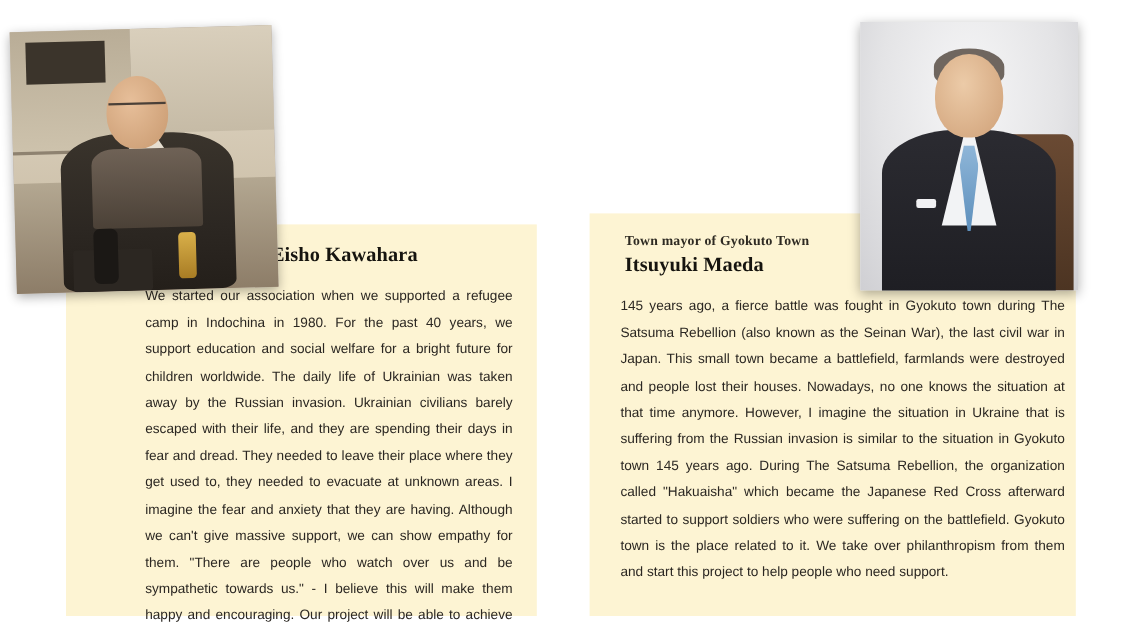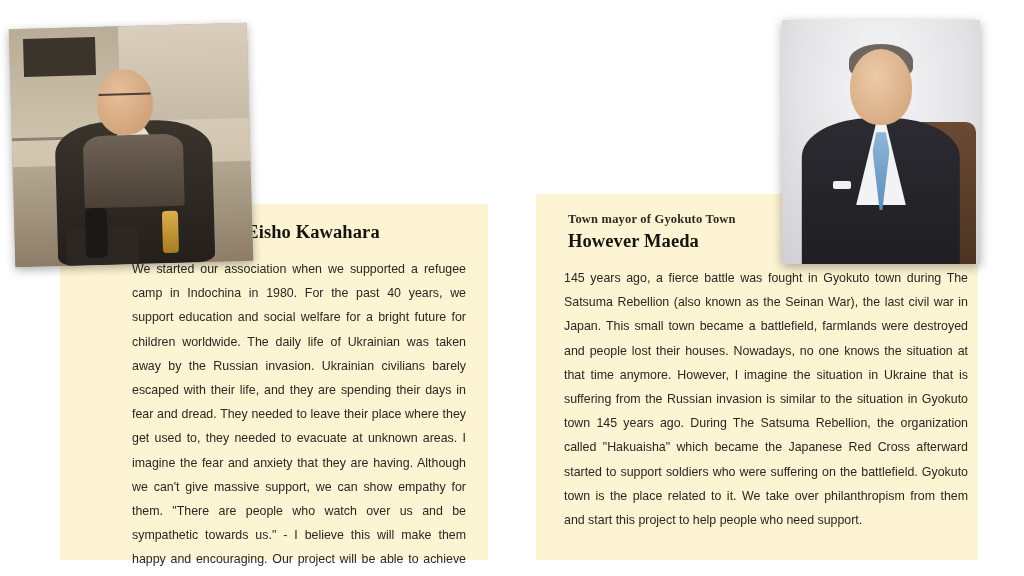--- a/index.html
+++ b/index.html
@@ -302,21 +302,21 @@
     <div class="glasses"></div>
     <div class="mic-box"></div>
     <div class="mic"></div>
     <div class="tassel"></div>
   </div>
 </div>
 
 <div class="panel" id="right-panel">
   <div class="panel-inner">
     <p class="role">Town mayor of Gyokuto Town</p>
-    <p class="person-name">However Maeda</p>
+    <p class="person-name">Itsuyuki Maeda</p>
     <p class="body-text">145 years ago, a fierce battle was fought in Gyokuto town during The Satsuma Rebellion (also known as the Seinan War), the last civil war in Japan. This small town became a battlefield, farmlands were destroyed and people lost their houses. Nowadays, no one knows the situation at that time anymore. However, I imagine the situation in Ukraine that is suffering from the Russian invasion is similar to the situation in Gyokuto town 145 years ago. During The Satsuma Rebellion, the organization called "Hakuaisha" which became the Japanese Red Cross afterward started to support soldiers who were suffering on the battlefield. Gyokuto town is the place related to it. We take over philanthropism from them and start this project to help people who need support.</p>
   </div>
 </div>
 
 <div class="photo" id="photo-right">
   <div class="scene-right">
     <div class="chair"></div>
     <div class="r-suit"></div>
     <div class="r-shirt"></div>
     <div class="r-tie"></div>

